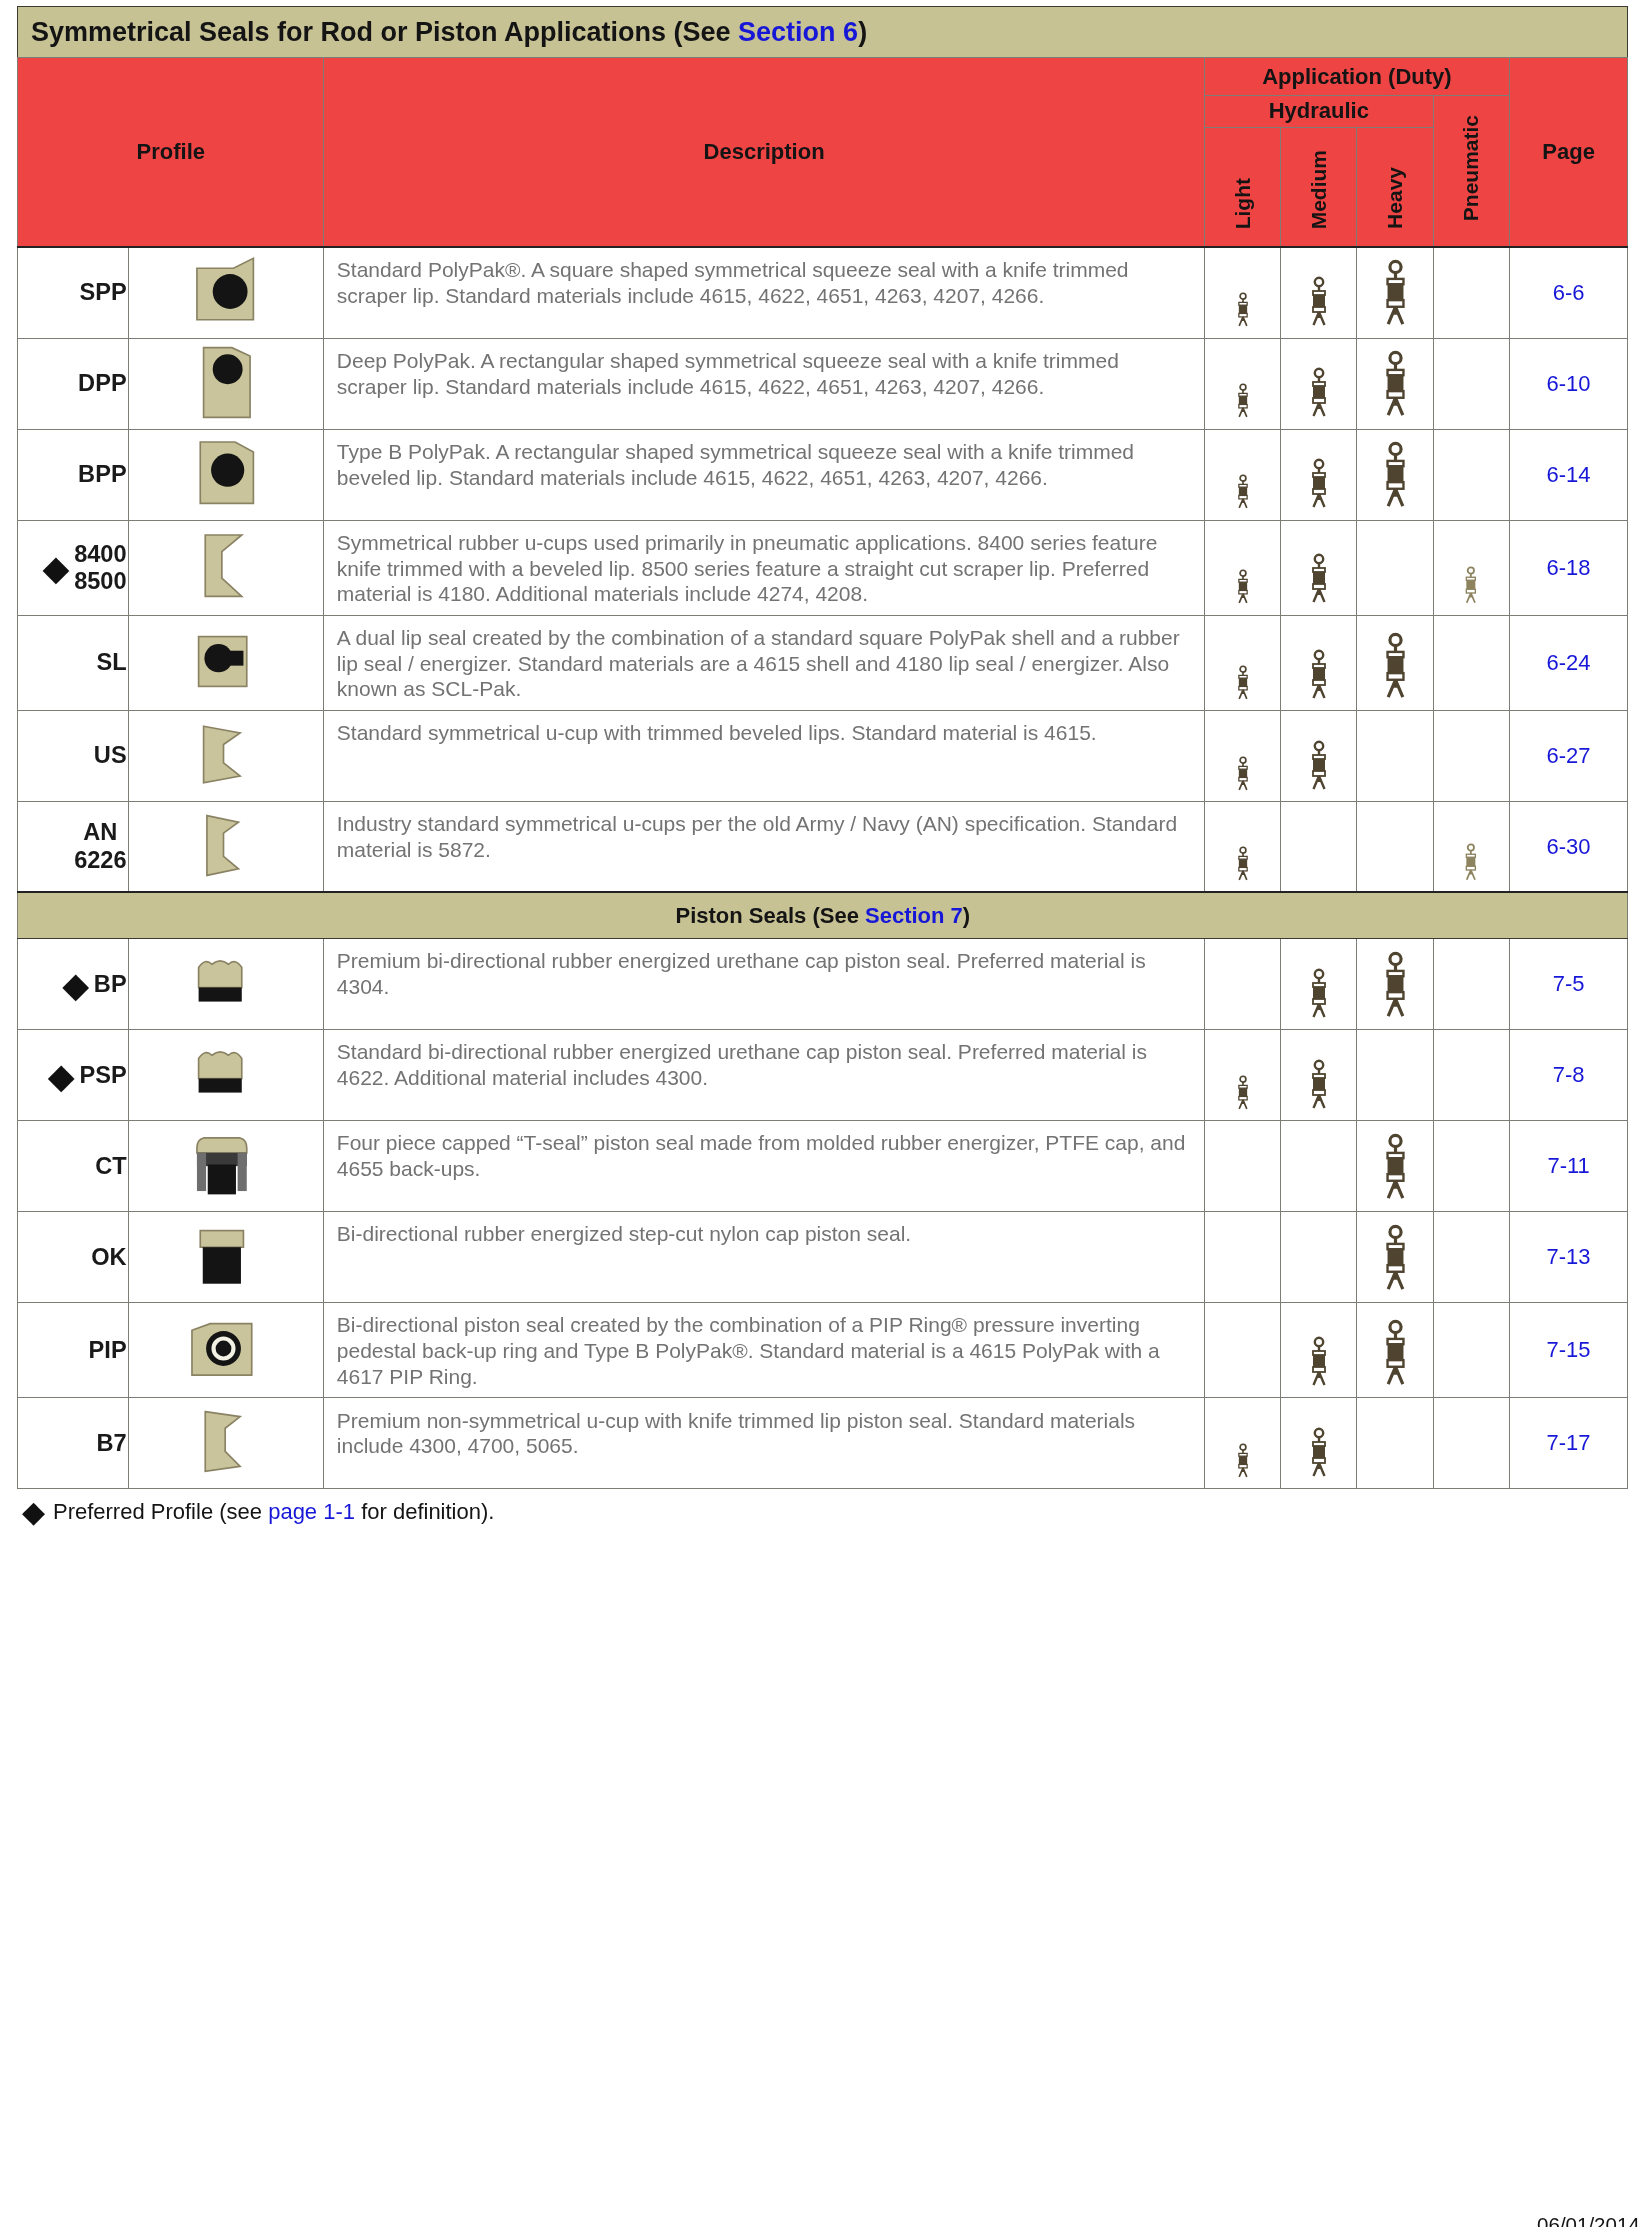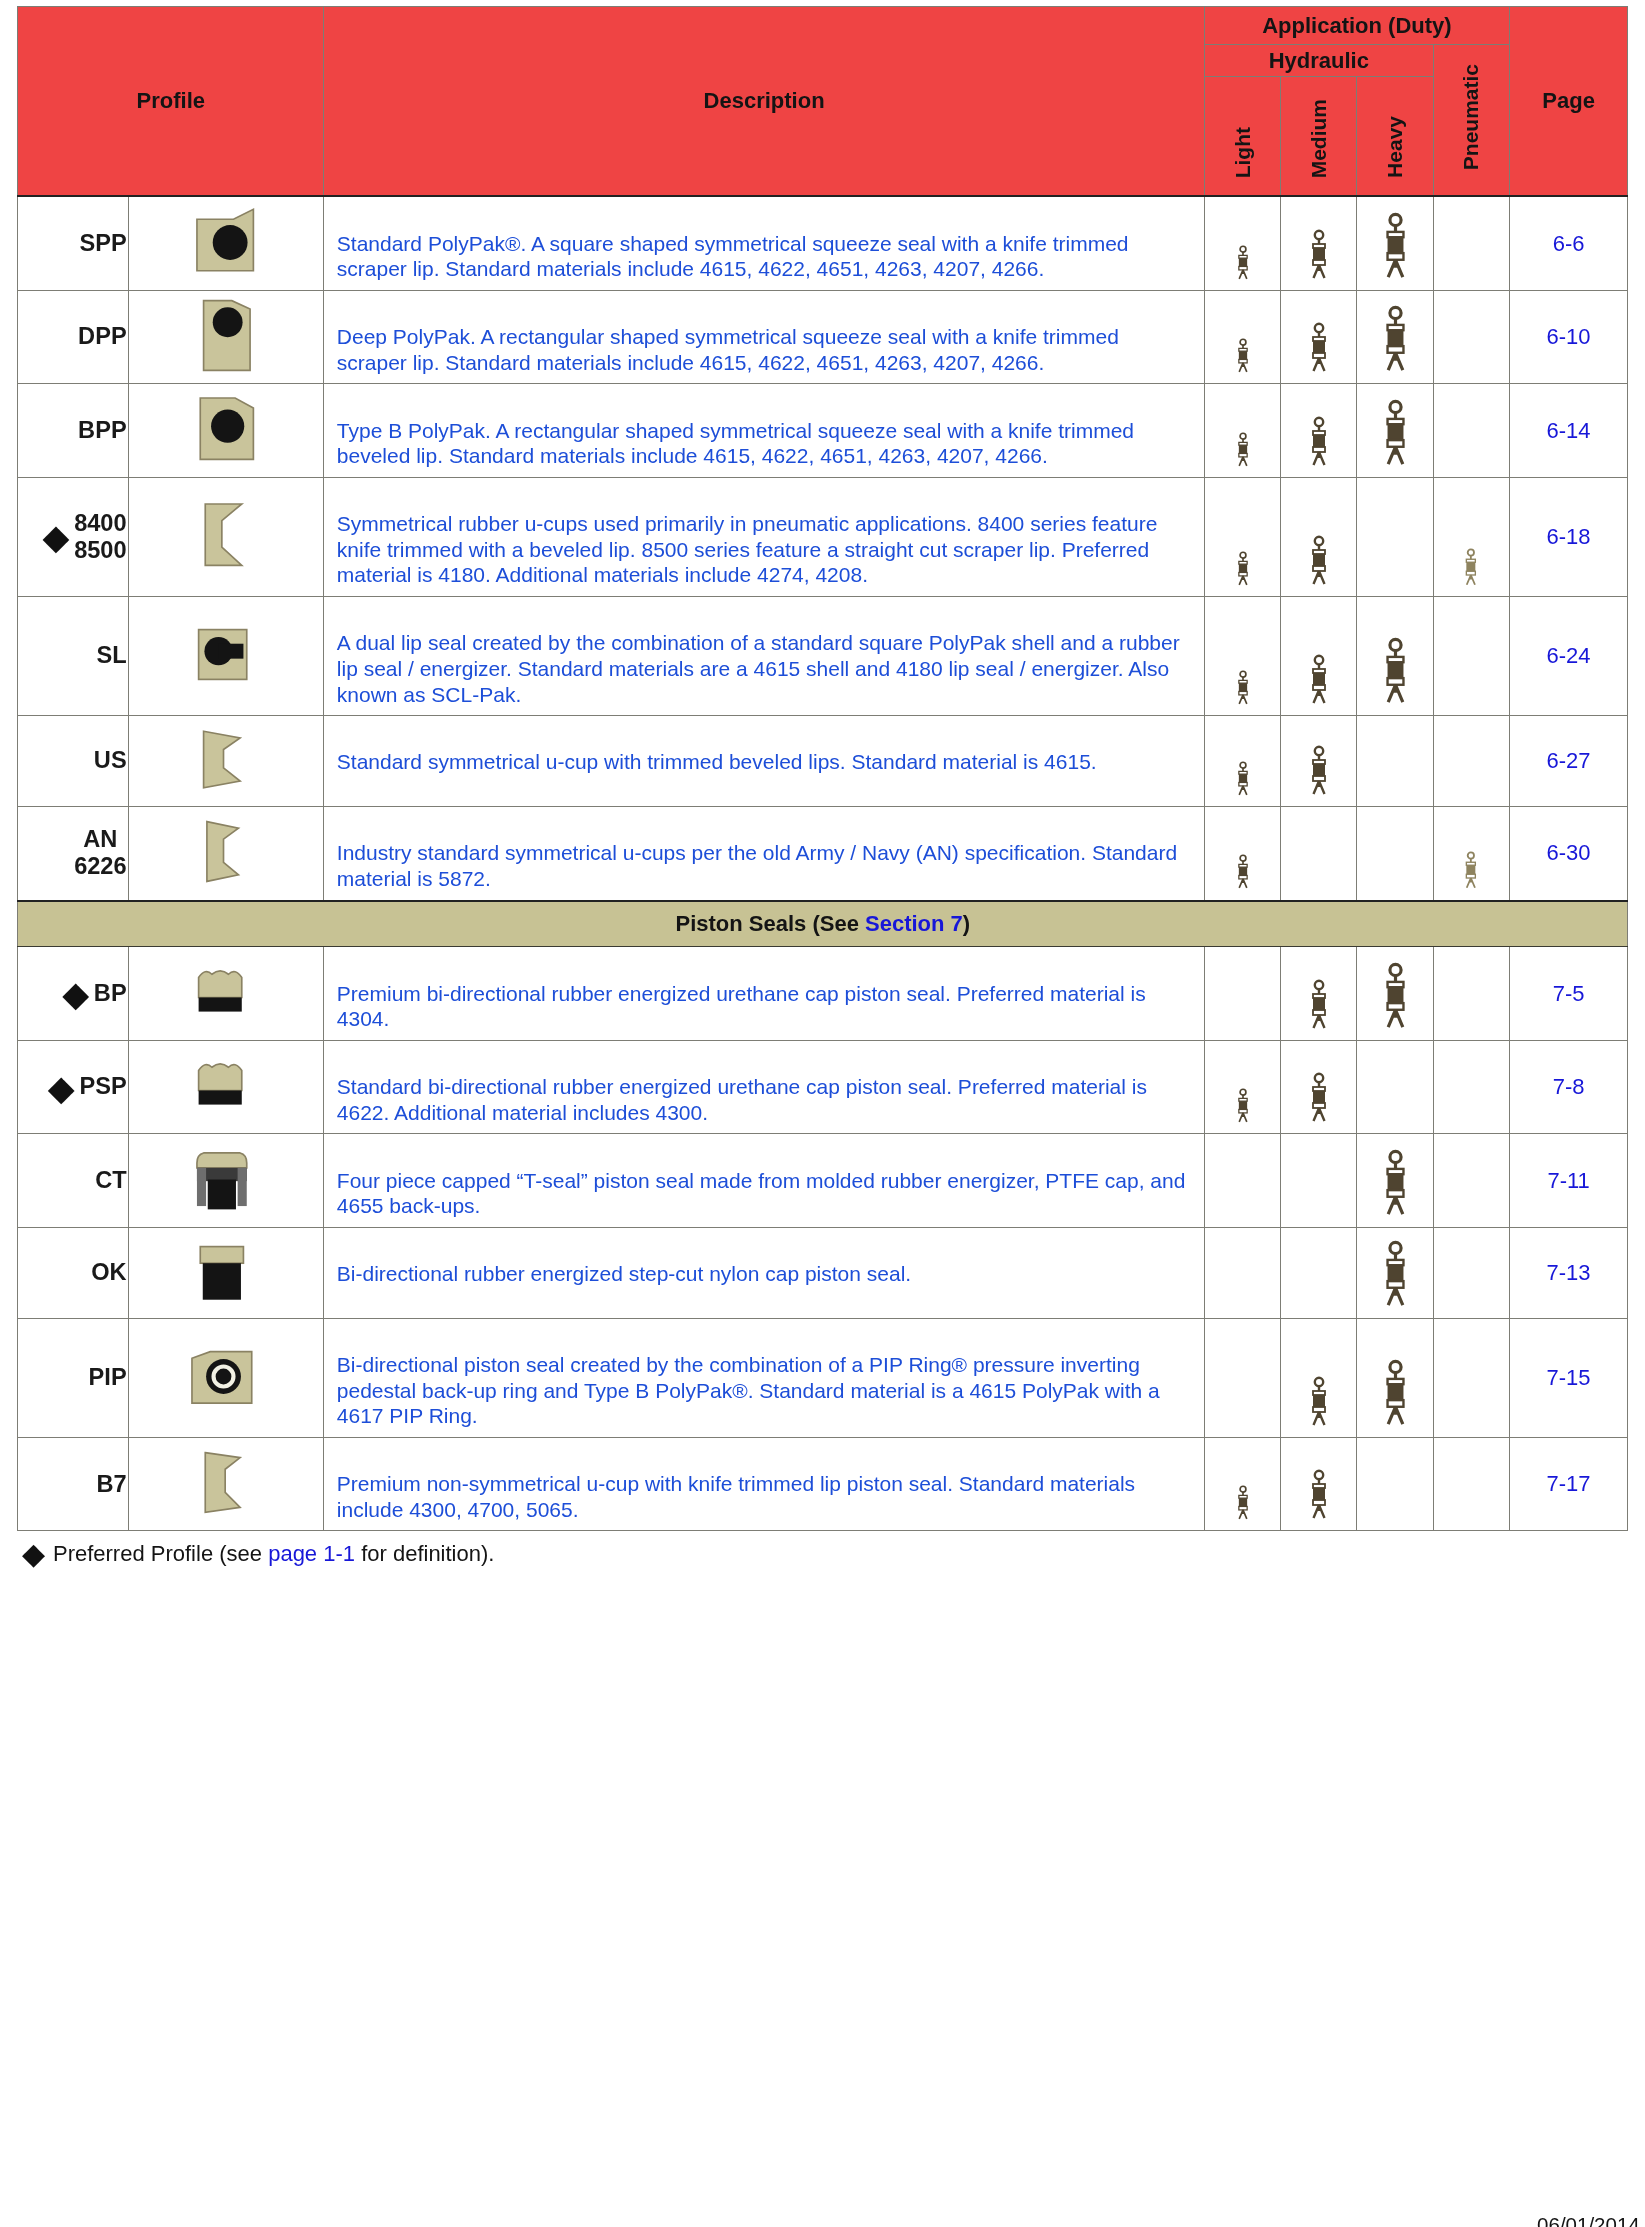--- a/index.html
+++ b/index.html
@@ -24,21 +24,21 @@
   .rot{
     writing-mode:vertical-rl;transform:rotate(180deg);
     font-weight:bold;font-size:21px;display:inline-block;margin:0 auto;
   }
   td.c-lbl{text-align:center;vertical-align:middle;}
   .lblwrap{display:flex;align-items:center;justify-content:flex-end;gap:4.7px;}
   .plbl{font-size:23.6px;font-weight:bold;line-height:1.15;}
   .dia{font-size:35px;line-height:1;color:#111;}
   td.c-img{text-align:center;vertical-align:middle;}
   td.c-desc{vertical-align:top;padding:9.4px 12.6px 7.9px 12.6px;}
-  .desc{font-size:21px;line-height:1.22;color:#1d4ed8;margin-top:24px;}
+  .desc{font-size:21px;line-height:1.22;color:#737373;}
   td.c-duty{text-align:center;vertical-align:bottom;padding-bottom:6.3px;}
   td.c-page{text-align:center;vertical-align:middle;font-size:22px;margin-left:15px;}
   tbody tr.data-row{height:91px;}
   tr.section-bar-row td{
     background:#c7c294;border-top:2.4px solid #222;border-bottom:1.6px solid #3a3a32;
     padding:9.4px 12.6px;font-size:22px;font-weight:bold;color:#141414;height:46px;text-align:center;
   }
   .footer{
     margin-top:7.9px;display:flex;align-items:center;gap:7.9px;
     font-size:22px;color:#141414;padding-left:4.7px;
@@ -46,20 +46,23 @@
   .footer .dia{font-size:30px;}
   .date-stamp{
     position:absolute;right:6.3px;top:2213px;font-size:20.5px;color:#141414;
   }
 </style>
 </head>
 <body>
 
 <div class="page">
 
+  <div class="title-bar">
+    <span>Symmetrical Seals for Rod or Piston Applications (See </span><a class="lnk">Section 6</a><span>)</span>
+  </div>
 
   <table>
     <colgroup>
       <col style="width:110px">
         <col style="width:195px">
         <col style="width:878px">
       <col style="width:76px">
         <col style="width:76px">
         <col style="width:76px">
         <col style="width:76px">

